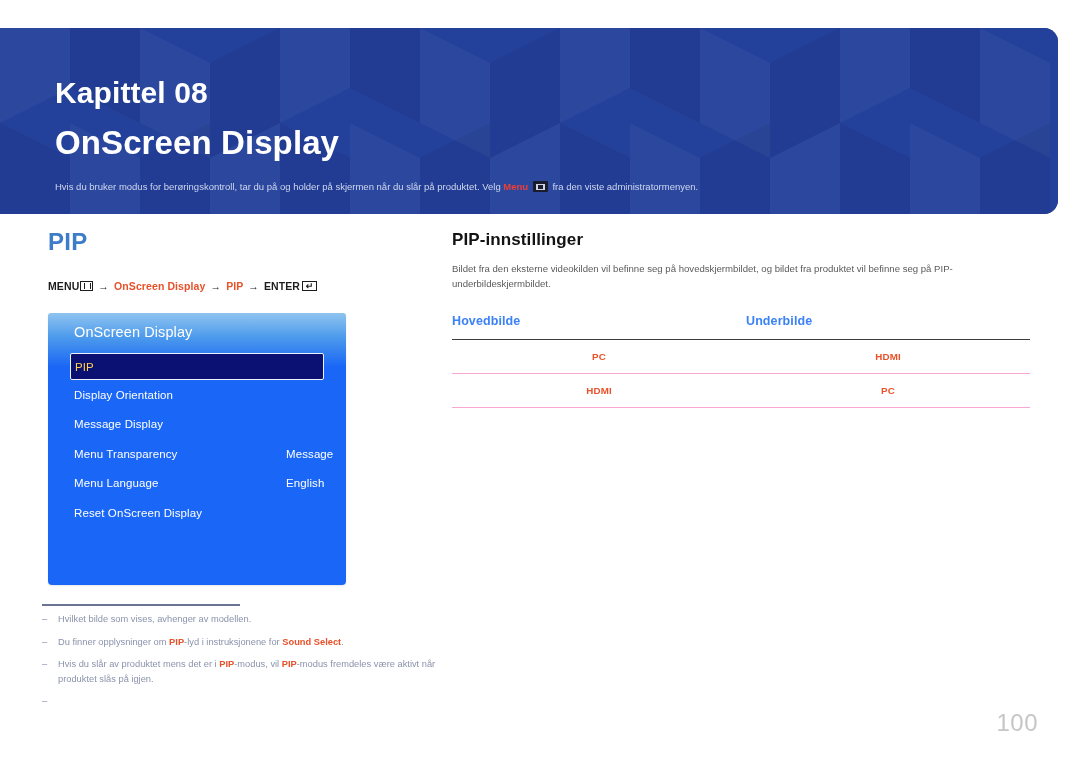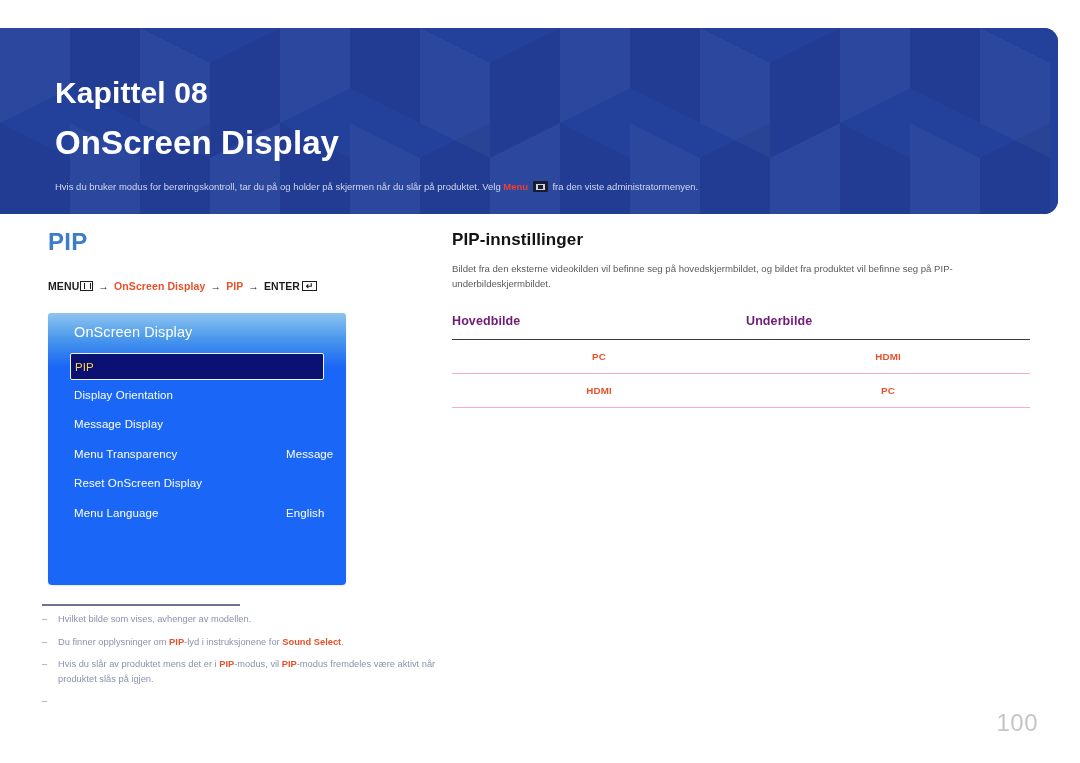--- a/index.html
+++ b/index.html
@@ -256,21 +256,21 @@
 
   .pip-table {
     margin-top: 23px;
     width: 578px;
     border-collapse: collapse;
   }
   .pip-table th {
     text-align: left;
     font-size: 12.5px;
     font-weight: bold;
-    color: #701a75;
+    color: #3b82f6;
     padding: 0 0 11px 0;
     border-bottom: 1.6px solid #3d3d3d;
     letter-spacing: 0.1px;
   }
   .pip-table td {
     font-size: 9.8px;
     font-weight: bold;
     color: #e8512a;
     padding: 11px 0 11px 0;
     border-bottom: 1px solid #f9a8d4;
@@ -370,26 +370,26 @@
     </div>
     <div class="osd-row">
       <span class="label">Message Display</span>
       <span class="value"></span>
     </div>
     <div class="osd-row">
       <span class="label">Menu Transparency</span>
       <span class="value">Message</span>
     </div>
     <div class="osd-row">
+      <span class="label">Menu Language</span>
+      <span class="value">English</span>
+    </div>
+    <div class="osd-row">
       <span class="label">Reset OnScreen Display</span>
       <span class="value"></span>
-    </div>
-    <div class="osd-row">
-      <span class="label">Menu Language</span>
-      <span class="value">English</span>
     </div>
   </div>
 </div>
 
 <div class="fn-rule"></div>
 <div class="footnotes">
   <div class="fn-item">
     <span class="dash">–</span>
     <span>Hvilket bilde som vises, avhenger av modellen.</span>
   </div>

